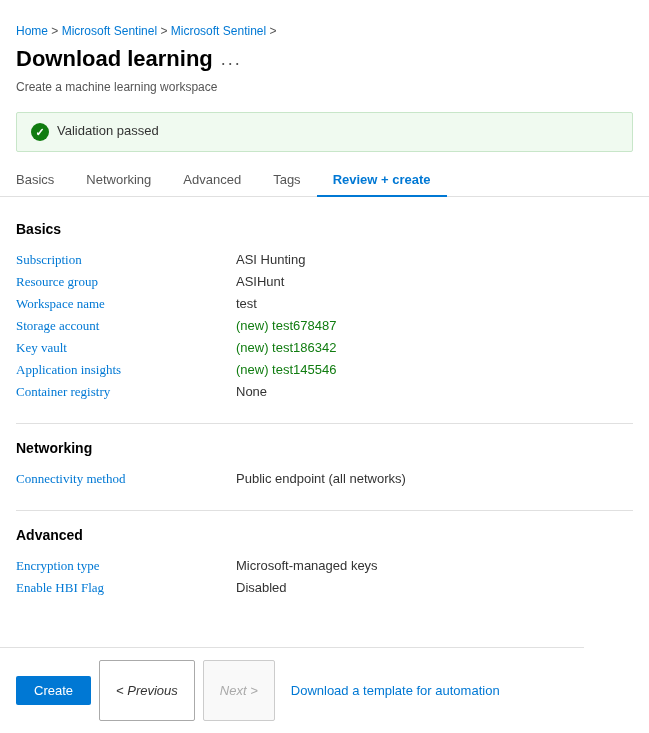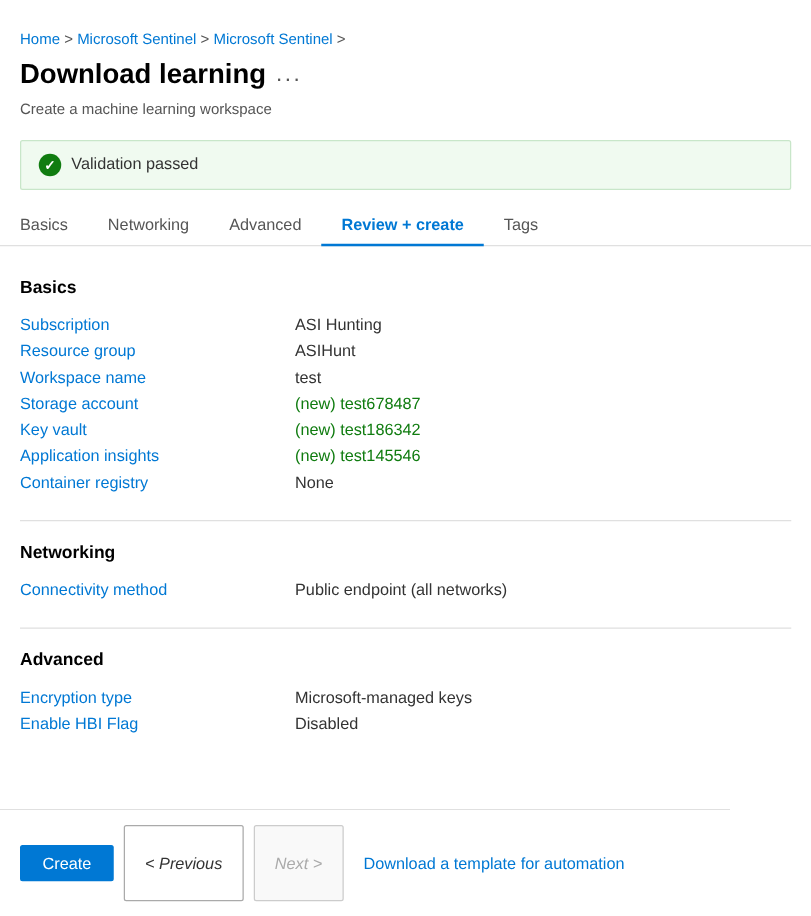--- a/index.html
+++ b/index.html
@@ -111,20 +111,21 @@
       margin-bottom: 20px;
     }
     .detail-table tr td {
       padding: 3px 0;
       vertical-align: top;
     }
     .detail-table tr td:first-child {
       color: #0078d4;
       width: 220px;
       padding-right: 16px;
+      font-family: Liberation Serif, serif;
     }
     .detail-table tr td:last-child {
       color: #333;
     }
     .divider {
       border: none;
       border-top: 1px solid #e0e0e0;
       margin: 8px 0 16px 0;
     }
     .footer {
@@ -195,22 +196,22 @@
 
 <div class="validation-banner">
   <div class="check-icon"></div>
   <span>Validation passed</span>
 </div>
 
 <div class="tabs">
   <div class="tab">Basics</div>
   <div class="tab">Networking</div>
   <div class="tab">Advanced</div>
+  <div class="tab">Tags</div>
   <div class="tab active">Review + create</div>
-  <div class="tab">Tags</div>
 </div>
 
 <div class="main-content content">
 
   <div class="section-title">Basics</div>
   <table class="detail-table">
     <tbody id="basics-rows">
         <tr>
           <td>Subscription</td>
           <td>ASI Hunting</td>

